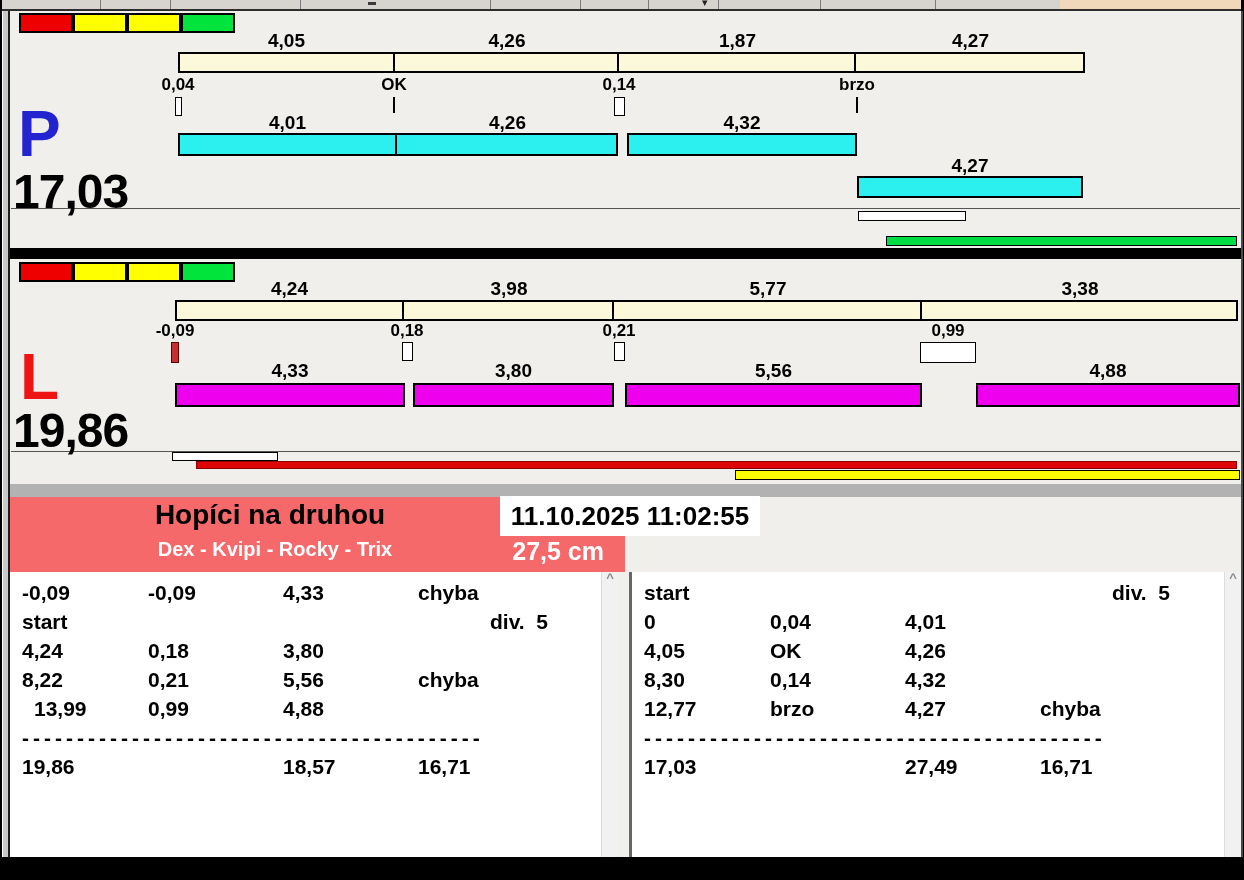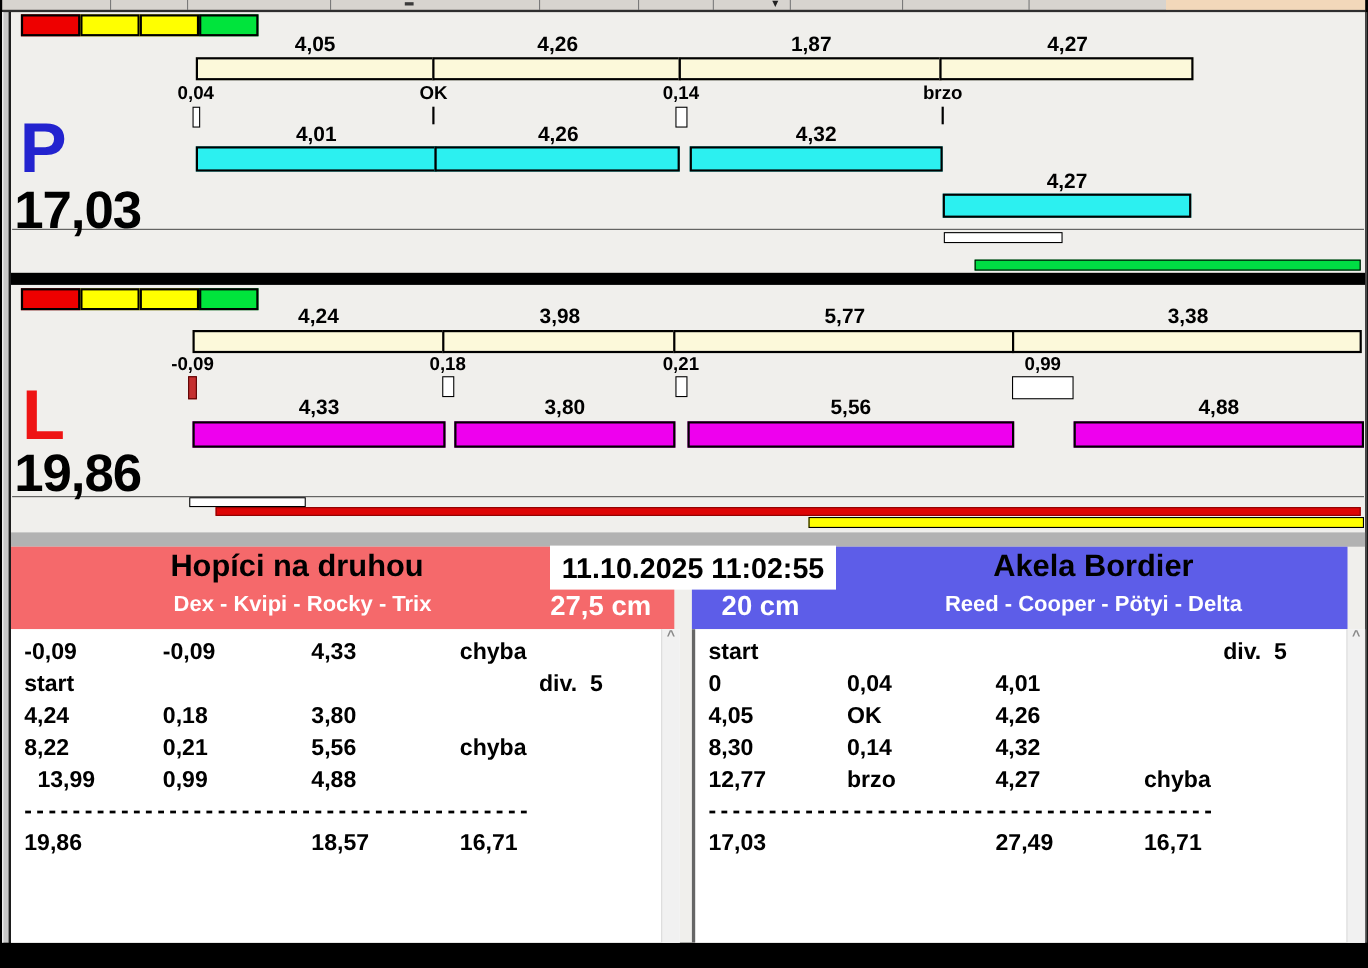--- a/index.html
+++ b/index.html
@@ -70,21 +70,21 @@
   #lane-1 .prog-1 { top:202px; height:8px; border:1px solid #8a0000; }
   #lane-1 .prog-2 { top:211px; height:10px; border:1px solid #000; }
 
   .lane-divider { position:absolute; left:10px; top:248px; width:1231px; height:11px; background:#000; }
   .gray-band { position:absolute; left:10px; top:484px; width:1231px; height:13px; background:#b2b2b2; }
 
   
   .panel { position:absolute; top:497px; height:360px; }
   .panel-left { left:10px; width:619px; }
   .panel-right { left:629px; width:612px; }
-  .phead { position:absolute; top:0; left:0; right:16px; height:75px; }
+  .phead { position:absolute; top:0; left:0; right:4px; height:75px; }
   .ptitle { position:absolute; top:2px; font-size:28px; font-weight:bold; color:#000; text-align:center; }
   .panel-left  .ptitle { left:0; width:520px; }
   .panel-right .ptitle { left:120px; width:490px; }
   .psub { position:absolute; top:41px; font-size:20px; font-weight:bold; color:#fff; text-align:center; }
   .panel-left  .psub { left:0; width:530px; }
   .panel-right .psub { left:120px; width:490px; }
   .pheight { position:absolute; top:40px; font-size:25px; font-weight:bold; color:#fff; white-space:nowrap; }
   .panel-left  .pheight { right:21px; }
   .panel-right .pheight { left:27px; }
   .tbody { position:absolute; top:75px; bottom:0; background:#fff; }
@@ -251,25 +251,20 @@
             <span class="tcell" style="left: 408px;">16,71</span>
           </div>
         </div>
       <div class="sbar">
         <span>^</span>
       </div>
     </div>
   </div>
 
   <div class="panel panel-right">
-    <div class="phead" style="background: rgb(93, 93, 232);">
-      <div class="ptitle">Akela Bordier</div>
-      <div class="psub">Reed - Cooper - Pötyi - Delta</div>
-      <div class="pheight">20 cm</div>
-    </div>
     <div class="tbody">
       <div class="rows" id="rows-1">
           <div class="trow">
             <span class="tcell" style="left: 12px;">start</span>
             <span class="tcell" style="left: 480px;">div.  5</span>
           </div>
           <div class="trow">
             <span class="tcell" style="left: 12px;">0</span>
             <span class="tcell" style="left: 138px;">0,04</span>
             <span class="tcell" style="left: 273px;">4,01</span>

